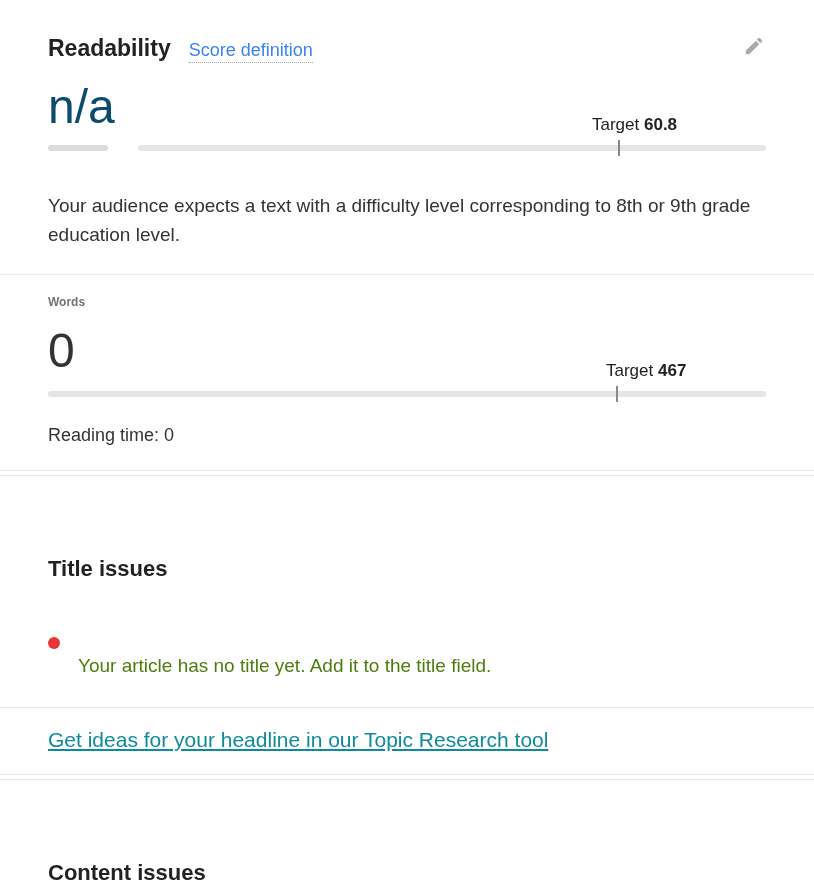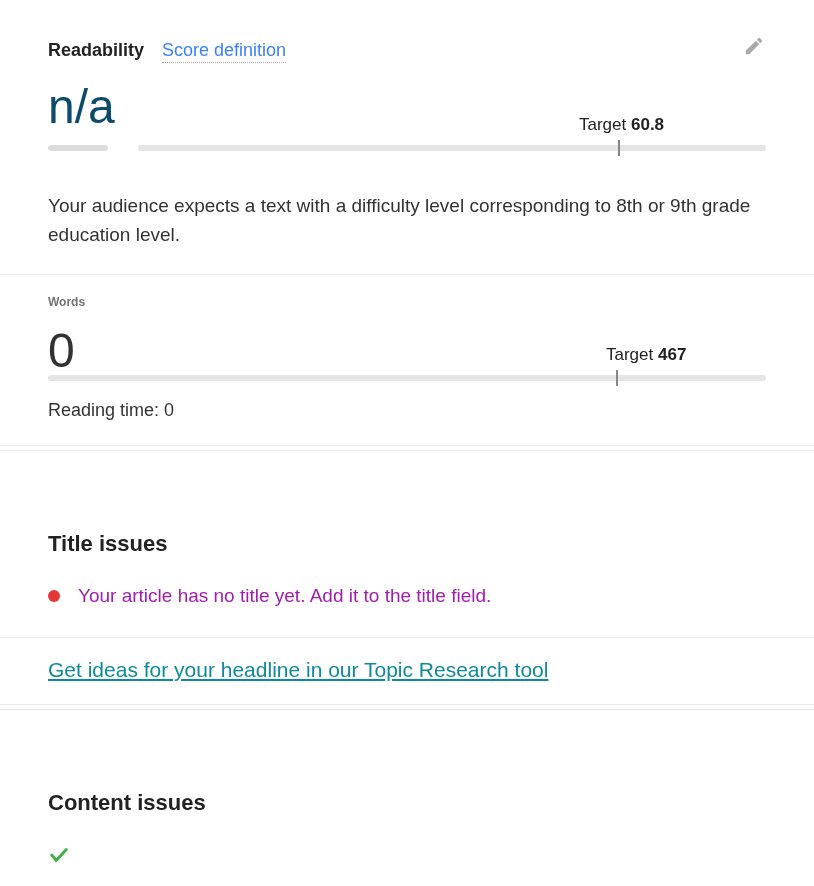--- a/index.html
+++ b/index.html
@@ -26,21 +26,21 @@
   display: flex;
   align-items: center;
   justify-content: space-between;
 }
 .header-left {
   display: flex;
   align-items: baseline;
   gap: 18px;
 }
 h2.section-title {
-  font-size: 18px;
+  font-size: 23px;
   font-weight: 700;
   color: #222;
 }
 .score-def {
   font-size: 18px;
   color: #3b82f6;
   text-decoration: none;
   border-bottom: 1px dotted #a8a8a8;
   padding-bottom: 1px;
   cursor: pointer;
@@ -106,42 +106,43 @@
 }
 .sub-label {
   font-size: 12px;
   font-weight: 700;
   color: #737373;
 }
 .words-section { padding-top: 20px; }
 .reading-time {
   font-size: 18px;
   color: #333;
-  margin-top: 11px;
+  margin-top: 20px;
 }
 .issue-row {
   display: flex;
   align-items: center;
   gap: 18px;
   margin-top: 28px;
   padding-bottom: 4px;
 }
 .dot-red {
   width: 12px; height: 12px; border-radius: 50%;
   background: #e63737;
   flex-shrink: 0;
 }
 .check-green {
   width: 22px; height: 22px;
   flex-shrink: 0;
   color: #3cb043;
 }
 .issue-text {
   font-size: 19px;
-  color: #a21caf;
+  color: #4d7c0f;
+  margin-top: 45px;
 }
 .link-teal {
   font-size: 21px;
   color: #0e8a9e;
   text-decoration: underline;
   display: inline-block;
   margin-top: 0;
   cursor: pointer;
 }
 .block-pad-sm { padding: 20px 48px 8px 48px; }
@@ -159,42 +160,42 @@
     <div class="edit-btn">
       <svg width="22" height="22" viewBox="0 0 24 24" fill="currentColor">
         <path d="M3 17.25V21h3.75l11-11.03-3.75-3.75L3 17.25zM20.71 7.04a1 1 0 0 0 0-1.41l-2.34-2.34a1 1 0 0 0-1.41 0l-1.83 1.83 3.75 3.75 1.83-1.83z"></path>
       </svg>
     </div>
   </div>
 
   <div class="big-value">n/a</div>
 
   <div style="position:relative; margin-top:14px;">
-    <div style="position:absolute; left:531px; top:-30px; font-size:17px;">
+    <div style="position:absolute; left:544px; top:-30px; font-size:17px;">
       <span class="tw">Target</span>
       <span> </span>
       <span class="tv" style="font-weight:700;">60.8</span>
     </div>
     <div style="position:relative; height:14px;">
       <div class="bar-short"></div>
       <div class="bar-bg" style="left:90px; right:0;"></div>
       <div class="tick" style="left:570px;"></div>
     </div>
   </div>
 
   <p class="desc">Your audience expects a text with a difficulty level corresponding to 8th or 9th grade education level.</p>
 </div>
 
 <div class="sep"></div>
 
 <div class="container words-section section">
   <div class="sub-label">Words</div>
   <div class="big-value dark" style="margin-top:18px;">0</div>
 
-  <div style="position:relative; margin-top:0;">
+  <div style="position:relative; margin-top:16px;">
     <div style="position:absolute; left:558px; top:-30px; font-size:17px;">
       <span class="tw">Target</span>
       <span> </span>
       <span class="tv" style="font-weight:700;">467</span>
     </div>
     <div style="position:relative; height:14px;">
       <div class="bar-full"></div>
       <div class="tick" style="left:568px;"></div>
     </div>
   </div>

